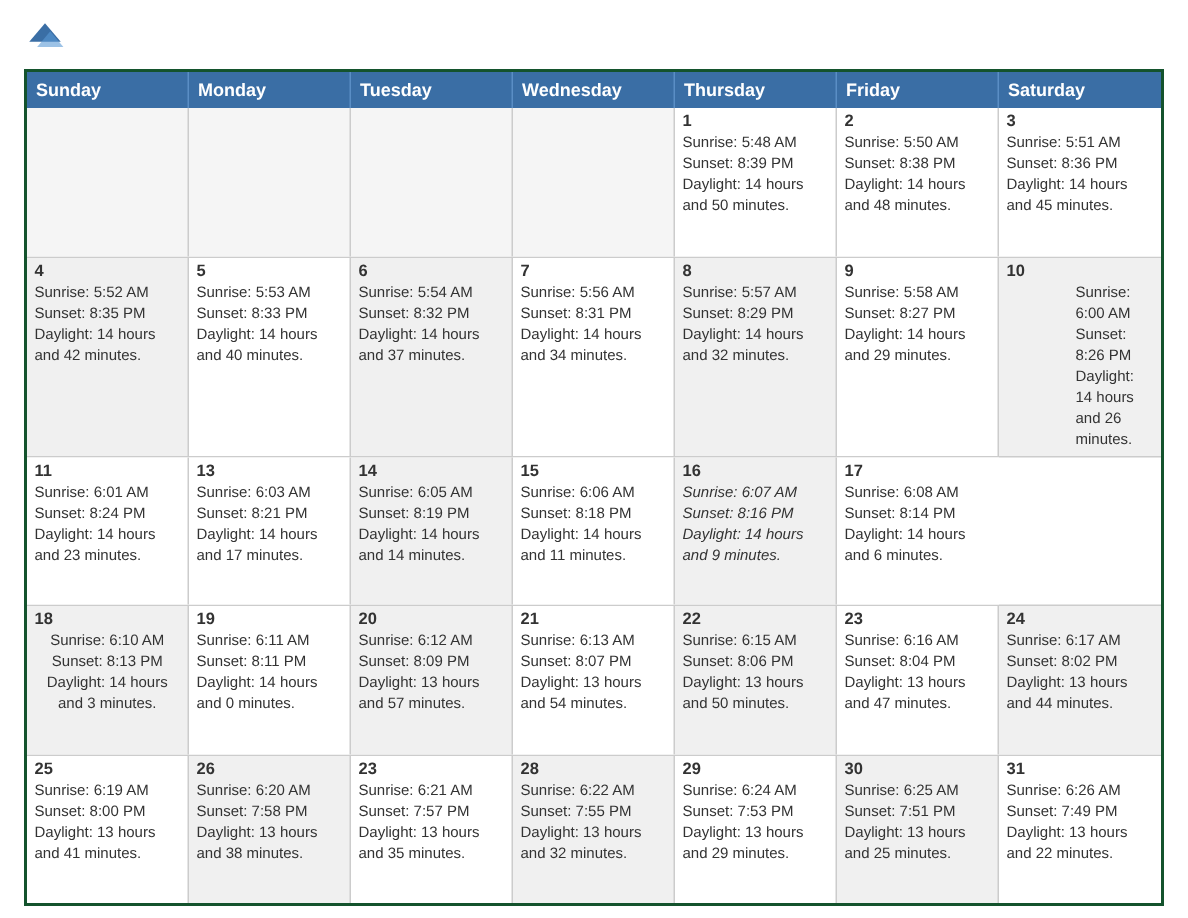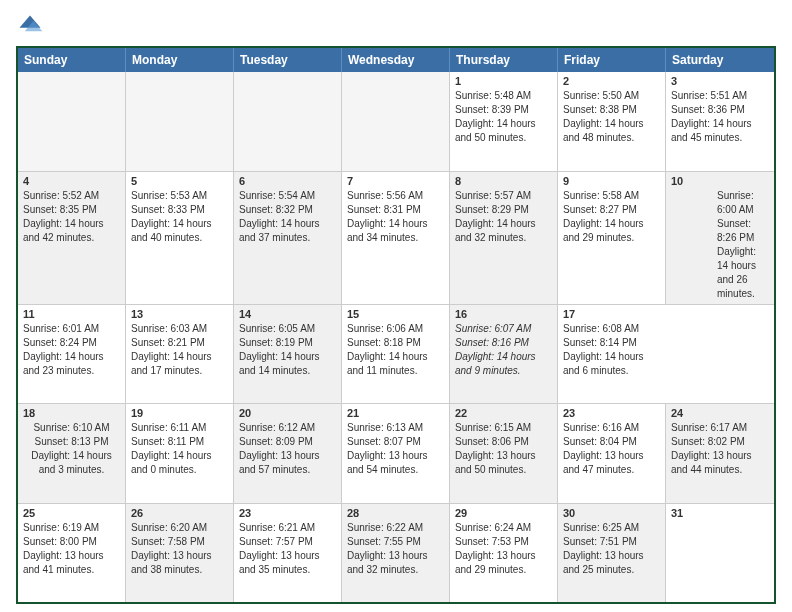--- a/index.html
+++ b/index.html
@@ -325,17 +325,20 @@
 Daylight: 13 hours and 29 minutes.</div>
           </div>
           <div class="cal-cell shaded">
             <span class="day-num">30</span>
             <div class="cell-info" style="white-space: pre-line;">Sunrise: 6:25 AM
 Sunset: 7:51 PM
 Daylight: 13 hours and 25 minutes.</div>
           </div>
           <div class="cal-cell">
             <span class="day-num">31</span>
+            <div class="cell-info" style="white-space: pre-line;">Sunrise: 6:26 AM
+Sunset: 7:49 PM
+Daylight: 13 hours and 22 minutes.</div>
           </div>
         </div>
       </div>
   </div>
 </div>
 
 </body></html>

